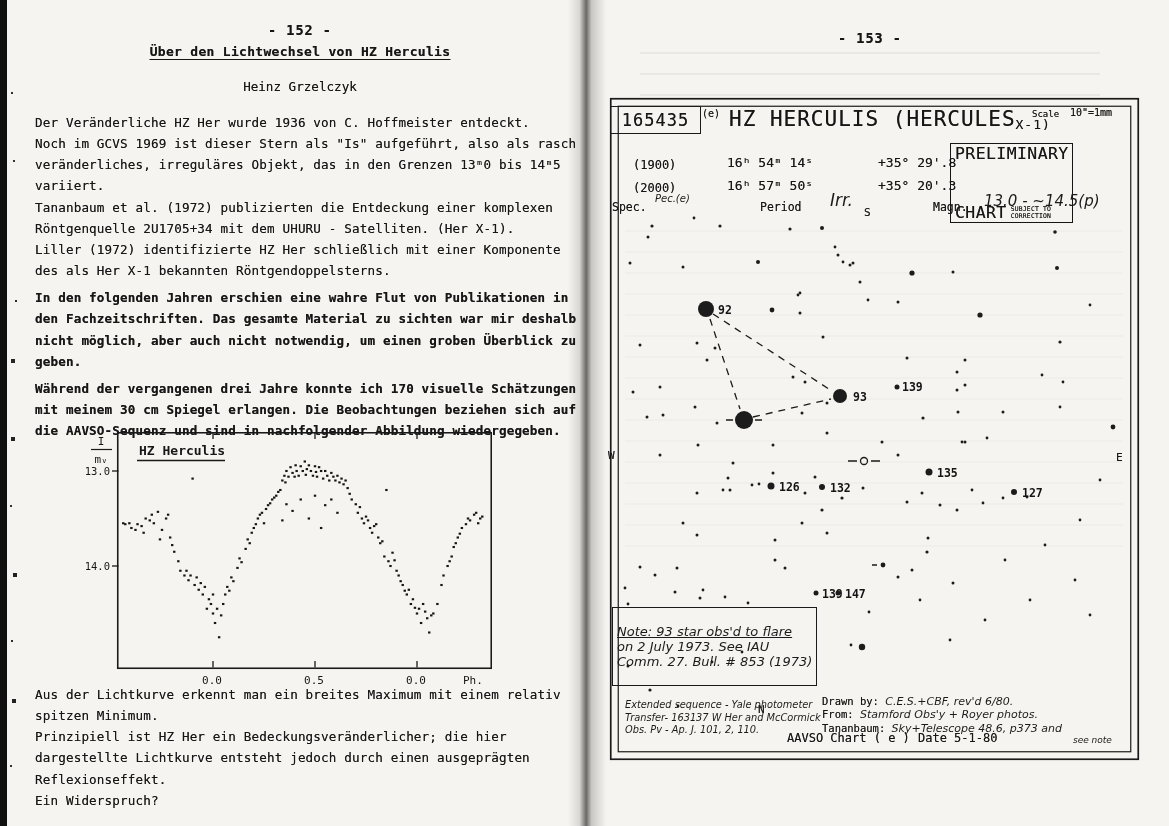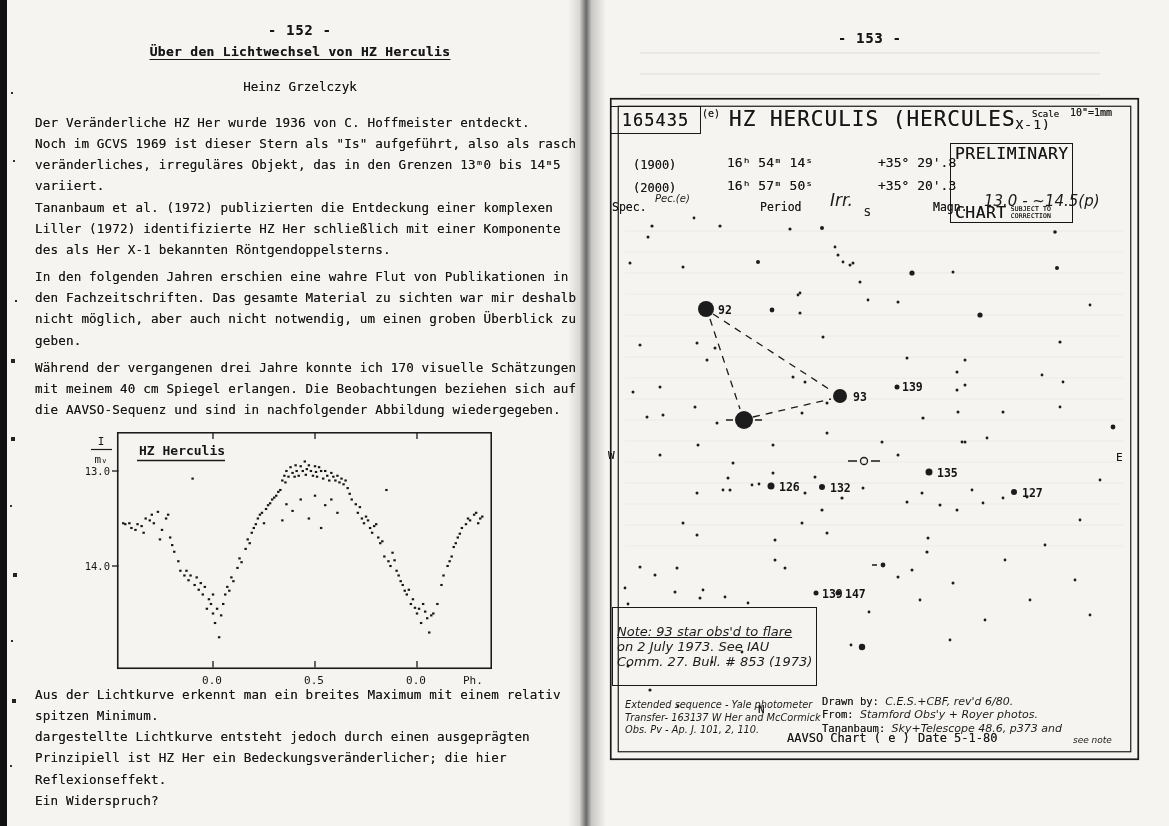--- a/index.html
+++ b/index.html
@@ -6,21 +6,21 @@
   #stage{position:relative;width:1169px;height:826px;background:#f5f4f0;overflow:hidden;
          font-family:"DejaVu Sans Mono","DejaVu Sans",monospace;color:#161616;}
   .abs{position:absolute;}
   .typed{font-family:"DejaVu Sans Mono","DejaVu Sans",monospace;
          text-shadow:0 0 .4px rgba(10,10,10,.6);}
   .hand{font-family:"DejaVu Sans",sans-serif;font-style:italic;color:#1b1b1b;}
   
   .body-col{left:35px;width:530px;font-size:12.6px;line-height:21.15px;letter-spacing:.15px;}
   .tline{white-space:pre;}
   .para{margin:0;}
-  .para.gap{margin-top:6px;}
+  .para.gap{margin-top:6px;font-weight:bold;}
   .pnum{font-size:13.5px;font-weight:bold;letter-spacing:1px;}
   .ltitle{font-size:13px;font-weight:bold;text-decoration:underline;text-underline-offset:3px;letter-spacing:.3px;}
   .author{font-size:12.6px;}
   
   .lc-txt{font:11px "DejaVu Sans Mono",monospace;fill:#161616;}
   .lc-txt-sm{font:10.5px "DejaVu Sans Mono",monospace;fill:#161616;}
   .lc-title{font:bold 13px "DejaVu Sans Mono",monospace;fill:#161616;}
   .sc-label{font:bold 11.5px "DejaVu Sans Mono",monospace;fill:#141414;}
   
   .desig-box{border:1.6px solid #1a1a1a;text-align:center;font-size:17px;line-height:26px;letter-spacing:1px;}
@@ -63,34 +63,35 @@
 
     <div class="abs typed body-col" style="top:112px;">
       <div class="para">
           <div class="tline">Der Veränderliche HZ Her wurde 1936 von C. Hoffmeister entdeckt.</div>
           <div class="tline">Noch im GCVS 1969 ist dieser Stern als "Is" aufgeführt, also als rasch</div>
           <div class="tline">veränderliches, irreguläres Objekt, das in den Grenzen 13ᵐ0 bis 14ᵐ5</div>
           <div class="tline">variiert.</div>
         </div>
       <div class="para">
           <div class="tline">Tananbaum et al. (1972) publizierten die Entdeckung einer komplexen</div>
+          <div class="tline">Röntgenquelle 2U1705+34 mit dem UHURU - Satelliten. (Her X-1).</div>
         </div>
       <div class="para">
           <div class="tline">Liller (1972) identifizierte HZ Her schließlich mit einer Komponente</div>
           <div class="tline">des als Her X-1 bekannten Röntgendoppelsterns.</div>
         </div>
       <div class="para gap">
           <div class="tline">In den folgenden Jahren erschien eine wahre Flut von Publikationen in</div>
           <div class="tline">den Fachzeitschriften. Das gesamte Material zu sichten war mir deshalb</div>
           <div class="tline">nicht möglich, aber auch nicht notwendig, um einen groben Überblick zu</div>
           <div class="tline">geben.</div>
         </div>
       <div class="para gap">
           <div class="tline">Während der vergangenen drei Jahre konnte ich 170 visuelle Schätzungen</div>
-          <div class="tline">mit meinem 40 cm Spiegel erlangen. Die Beobachtungen beziehen sich auf</div>
+          <div class="tline">mit meinem 30 cm Spiegel erlangen. Die Beobachtungen beziehen sich auf</div>
           <div class="tline">die AAVSO-Sequenz und sind in nachfolgender Abbildung wiedergegeben.</div>
         </div>
     </div>
 
     <svg id="lc-svg" class="abs" style="left:82px;top:432px;" width="410" height="262" viewBox="-35 0 410 262">
         <rect x="0.75" y="0.75" width="373.5" height="235.5" fill="none" stroke="#1a1a1a" stroke-width="1.6"></rect>
         <line x1="96" y1="229" x2="96" y2="235.5" stroke="#1a1a1a" stroke-width="1.3"></line>
         <line x1="96" y1="0.75" x2="96" y2="7" stroke="#1a1a1a" stroke-width="1.3"></line>
         <text x="95" y="252" text-anchor="middle" class="lc-txt">0.0</text>
         <line x1="198" y1="229" x2="198" y2="235.5" stroke="#1a1a1a" stroke-width="1.3"></line>
@@ -286,22 +287,22 @@
         <rect x="362.04" y="85.45" width="2.4" height="2.1" fill="#151515"></rect>
         <rect x="364.08000000000004" y="83.55000000000004" width="2.4" height="2.1" fill="#151515"></rect>
       </svg>
 
     <div class="abs typed body-col" style="top:684px;">
       <div class="para">
           <div class="tline">Aus der Lichtkurve erkennt man ein breites Maximum mit einem relativ</div>
           <div class="tline">spitzen Minimum.</div>
         </div>
       <div class="para">
+          <div class="tline">Prinzipiell ist HZ Her ein Bedeckungsveränderlicher; die hier</div>
           <div class="tline">dargestellte Lichtkurve entsteht jedoch durch einen ausgeprägten</div>
-          <div class="tline">Prinzipiell ist HZ Her ein Bedeckungsveränderlicher; die hier</div>
           <div class="tline">Reflexionseffekt.</div>
         </div>
       <div class="para">
           <div class="tline">Ein Widerspruch?</div>
         </div>
     </div>
   </section>
 
   <section>
     <div class="abs typed pnum" style="left:600px;top:30px;width:540px;text-align:center;">- 153 -</div>

